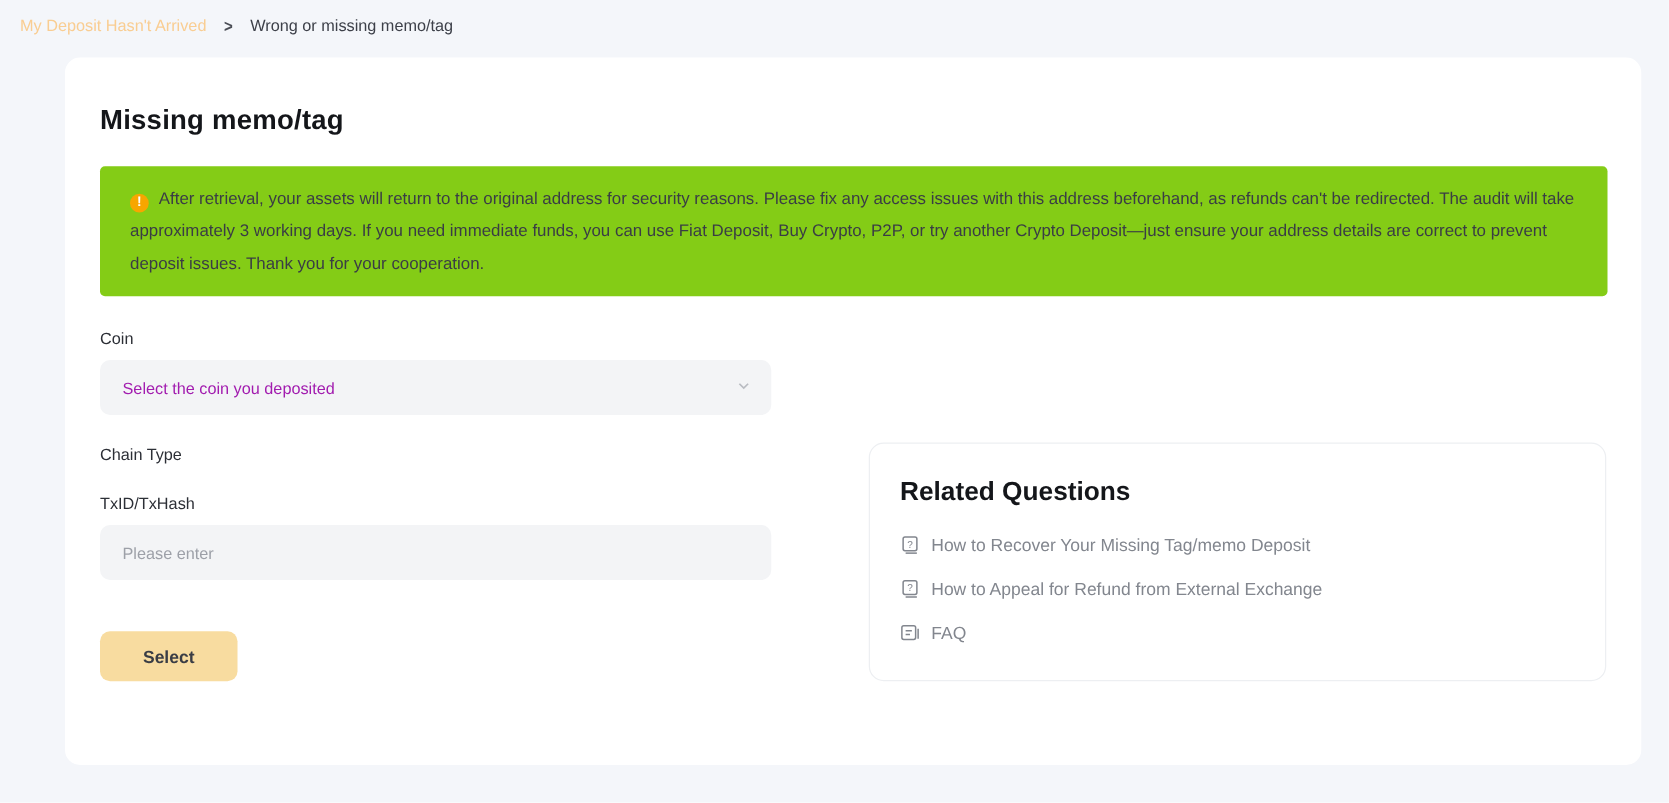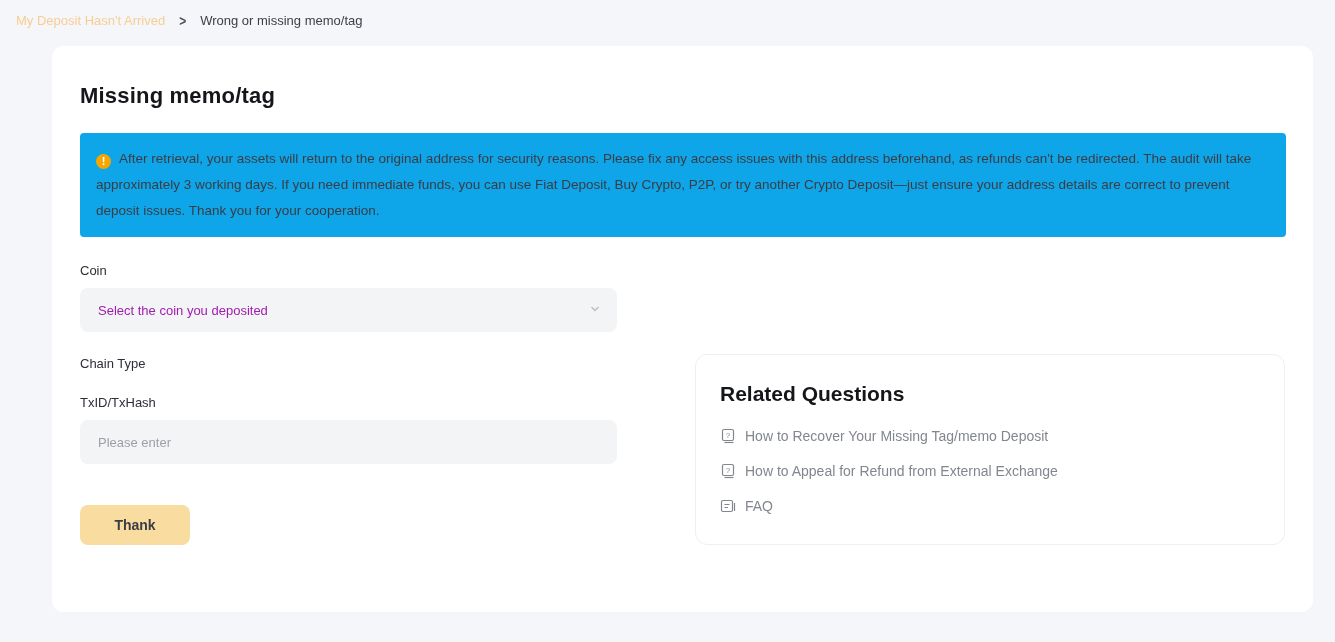--- a/index.html
+++ b/index.html
@@ -32,23 +32,23 @@
   .page-title {
     font-size:22px;
     font-weight:bold;
     color:#14161a;
     letter-spacing:.2px;
     margin-bottom:24px;
   }
 
   
   .alert {
-    background:#0ea5e9;
+    background:#84cc16;
     border-radius:4px;
-    padding:13px 20px 13px 16px;
+    padding:13px 20px 13px 24px;
     font-size:13.5px;
     line-height:26px;
     color:#3a3d45;
     margin-bottom:26px;
   }
   .alert-icon {
     display:inline-block;
     width:15px; height:15px;
     background:#f7a600;
     border-radius:50%;
@@ -167,21 +167,21 @@
 
       <div class="field-group">
         <div class="field-label">Chain Type</div>
       </div>
 
       <div class="field-group">
         <div class="field-label">TxID/TxHash</div>
         <input class="text-input" type="text" placeholder="Please enter" style="">
       </div>
 
-      <button class="submit-btn">Thank</button>
+      <button class="submit-btn">Select</button>
     </div>
 
     <aside class="related">
       <h2 class="related-title">Related Questions</h2>
 
       <div class="related-item">
         <span class="ri-icon">
           <svg viewBox="0 0 16 16" fill="none">
               <rect x="2.5" y="1.5" width="11" height="11" rx="1.5" stroke="currentColor" stroke-width="1.2"></rect>
               <path d="M4.5 14.5 h9" stroke="currentColor" stroke-width="1.2"></path>

